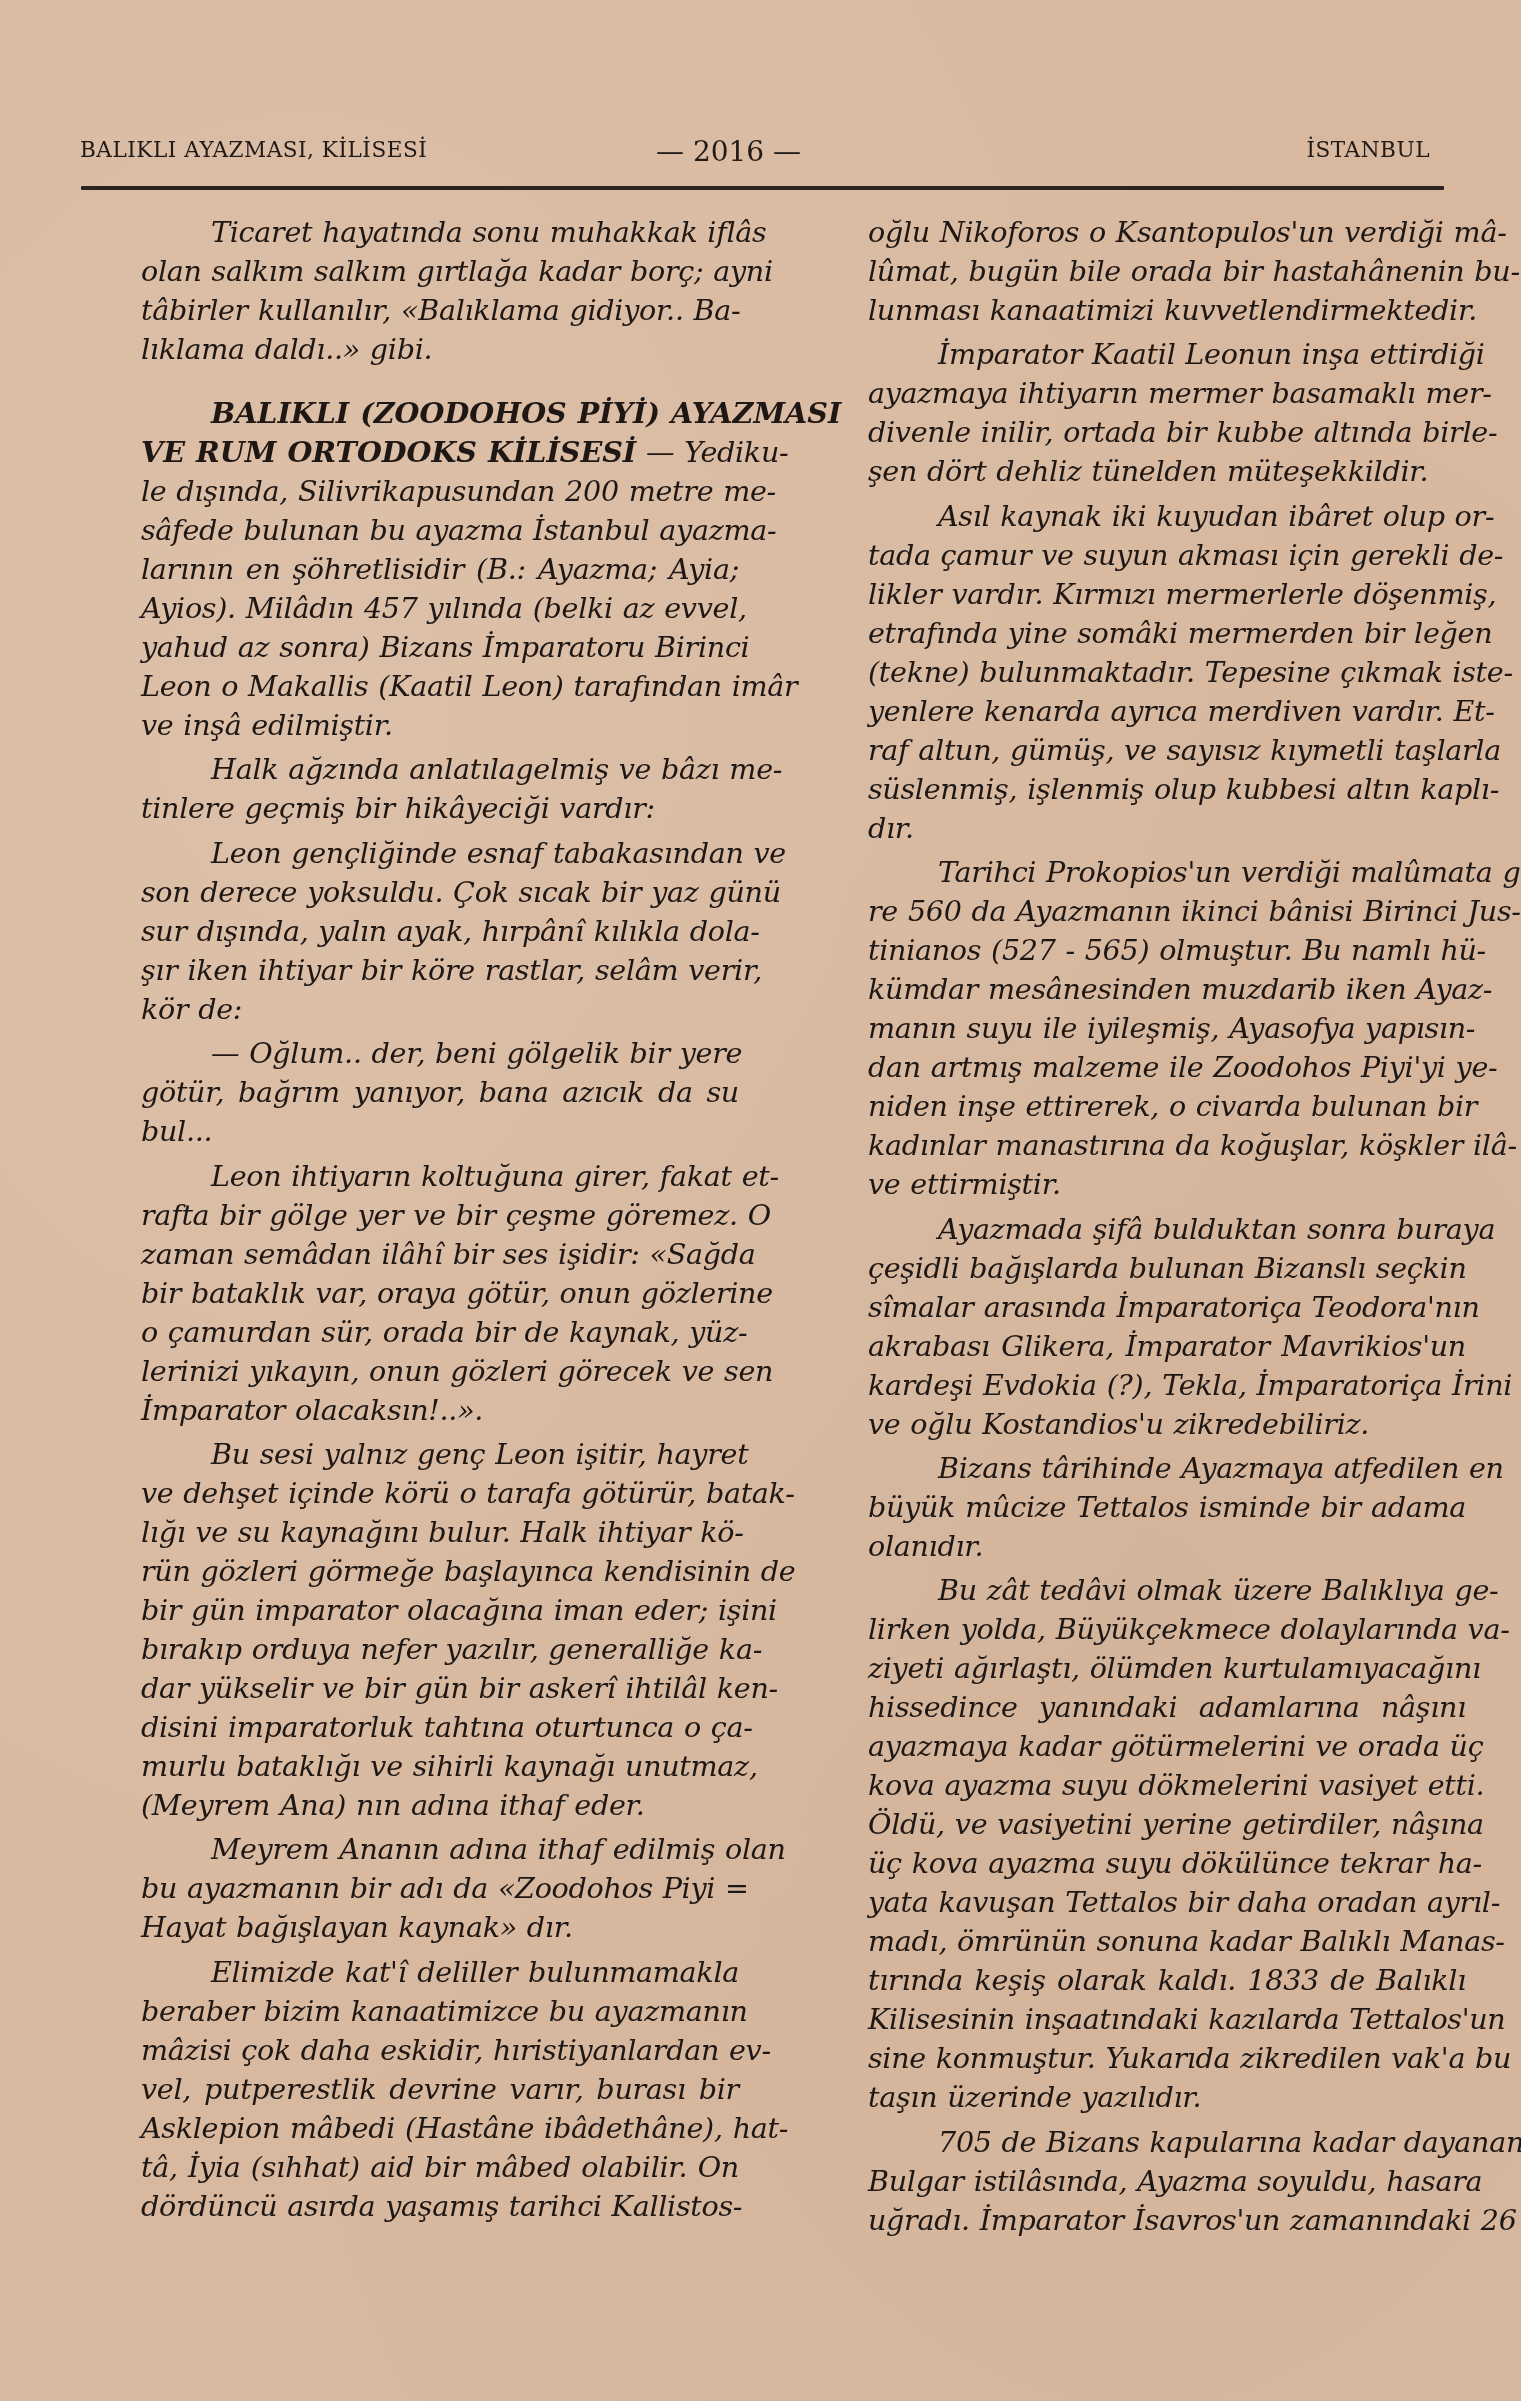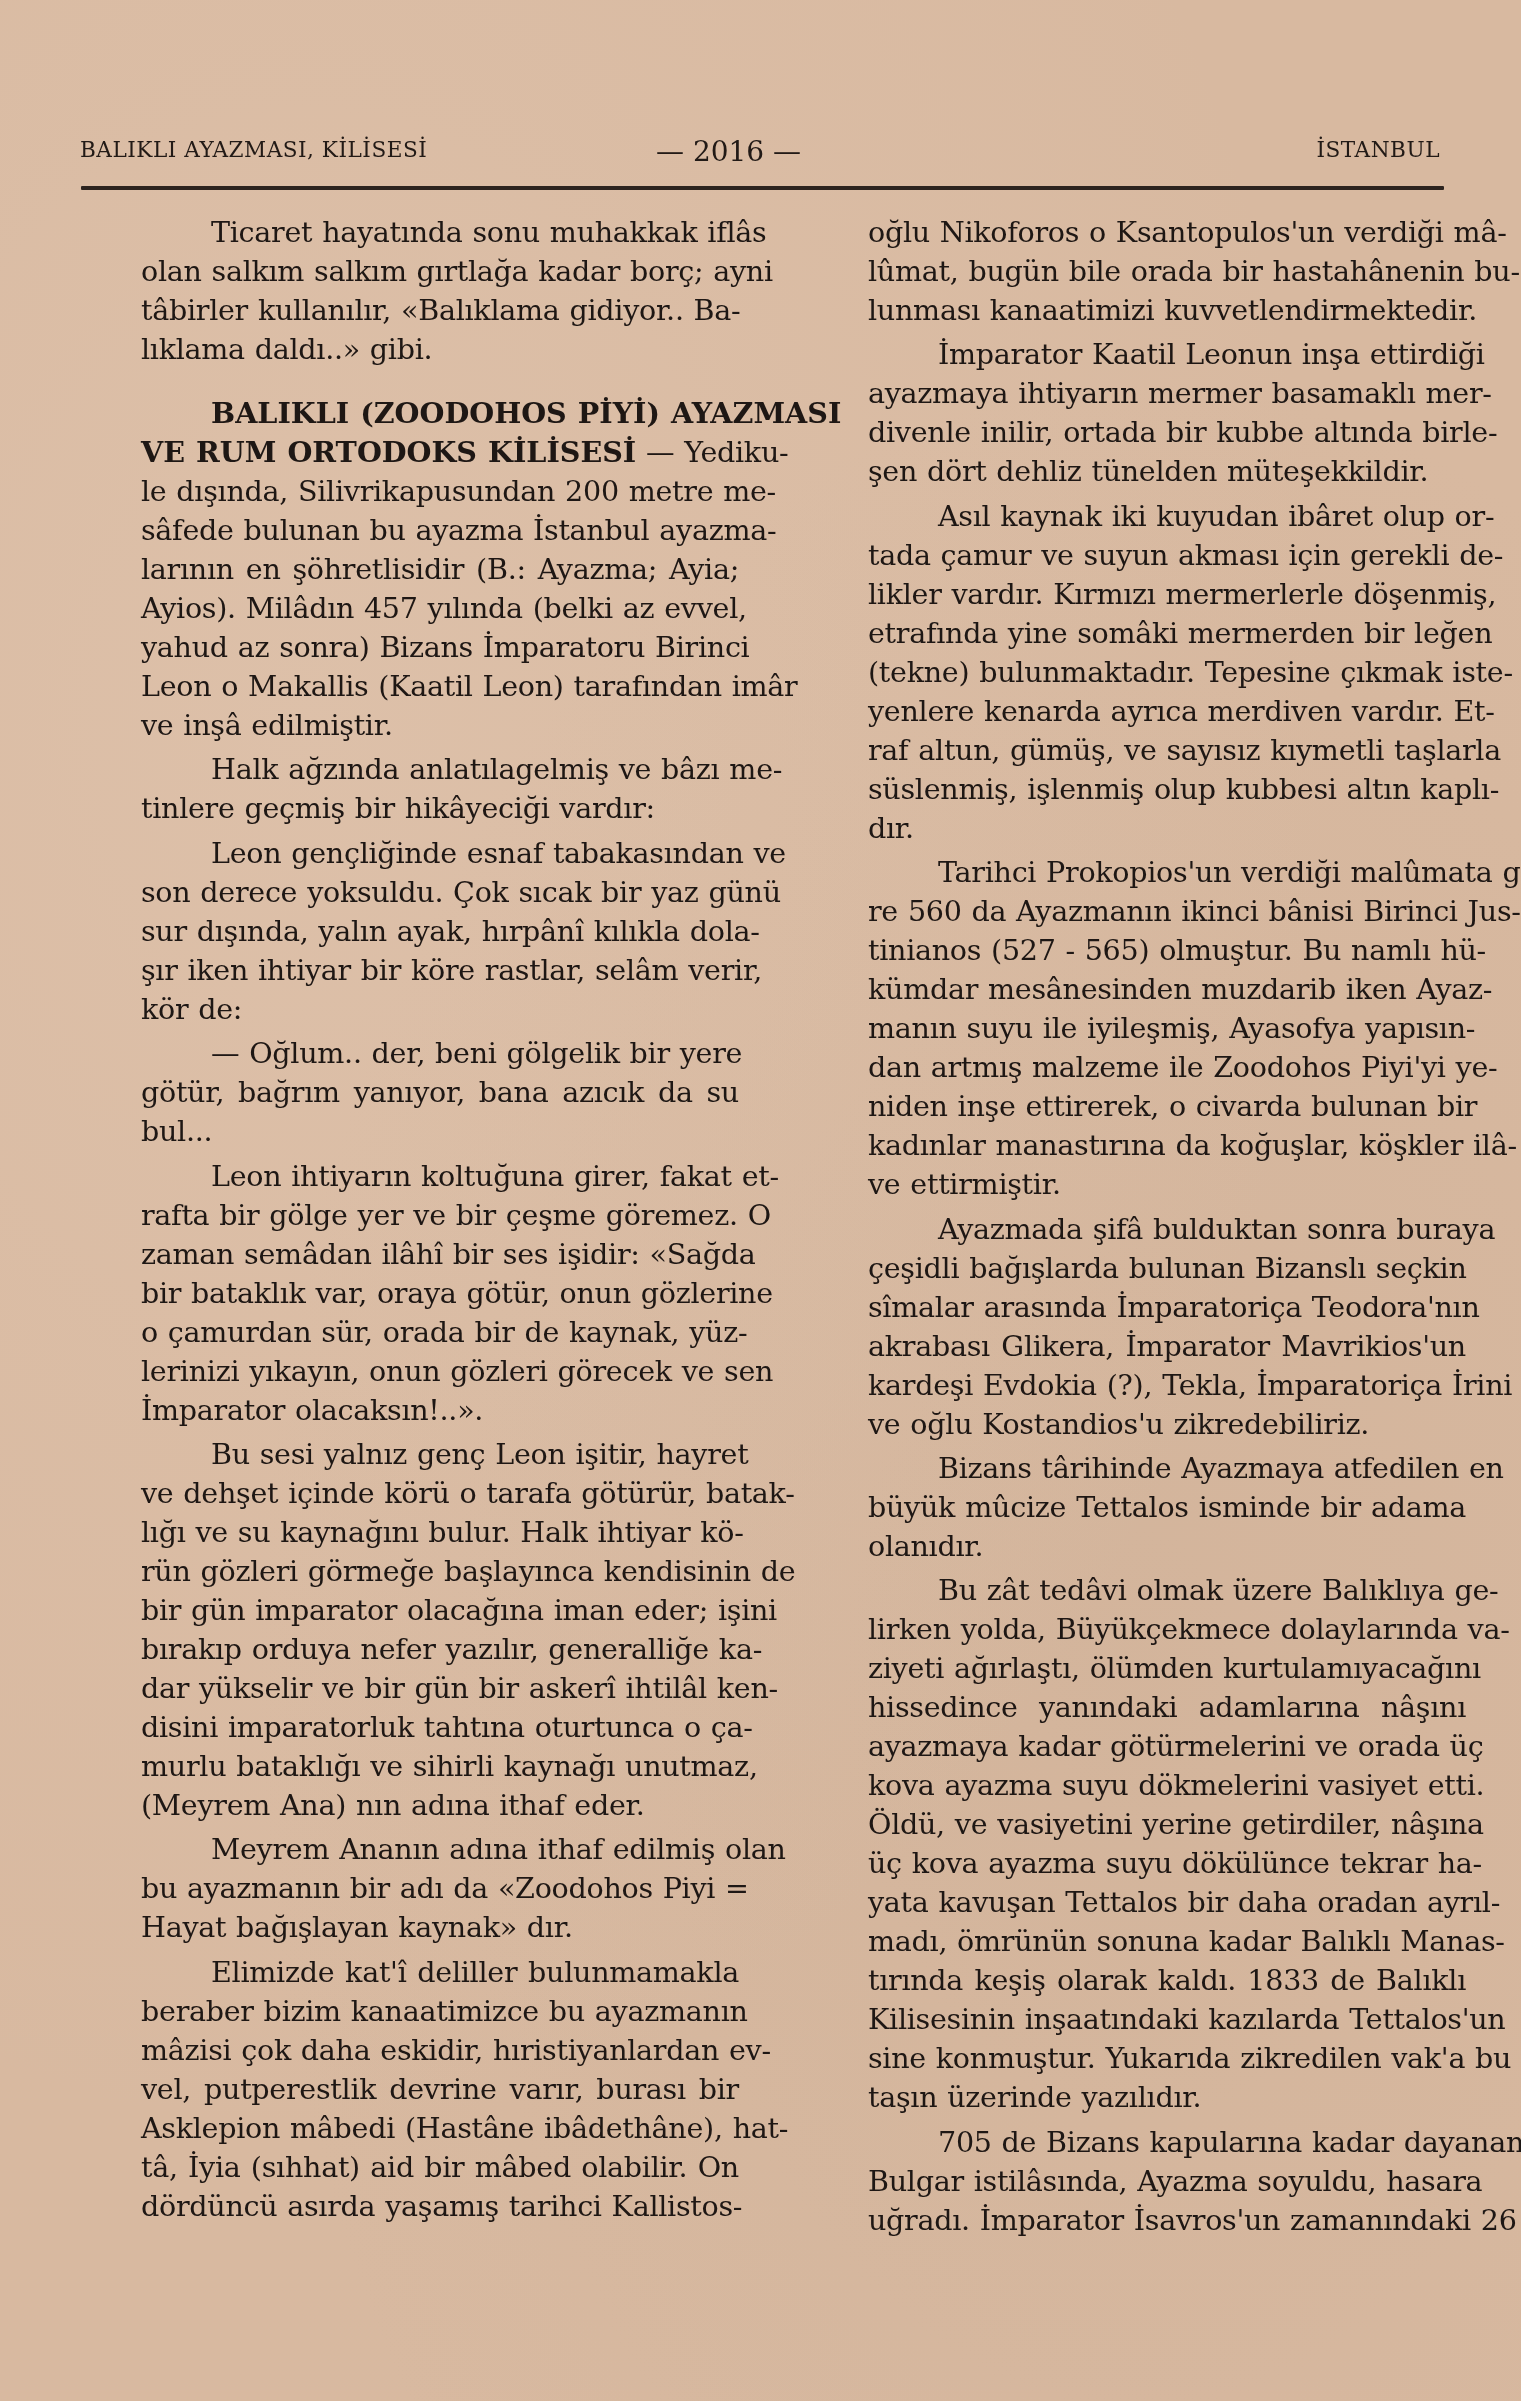--- a/index.html
+++ b/index.html
@@ -43,21 +43,21 @@
     }
     .rh-center {
       position: absolute;
       left: 576px;
       top: -2.2px;
       font-size: 28px;
       letter-spacing: 0;
     }
     .rh-right {
       position: absolute;
-      right: 6px;
+      right: 16px;
       top: 0;
     }
     .head-rule {
       position: absolute;
       top: 186px;
       left: 81px;
       width: 1363px;
       height: 4.3px;
       background: #1e1714;
       border-radius: 1.1px;
@@ -74,20 +74,21 @@
       letter-spacing: -0.3px;
       word-spacing: 1.1px;
       color: #1e1714;
     }
     .col-left { left: 71px; }
     .col-right { left: 798px; }
     .para {
       margin: 0 0 5.4px 0;
       text-indent: 70px;
       hyphens: manual;
+      font-style: italic;
     }
     .para.gap-top { margin-top: 25px; }
     .lemma {
       font-weight: bold;
       letter-spacing: 0px;
     }
     .line {
       display: block;
       text-align: justify;
       text-align-last: justify;

